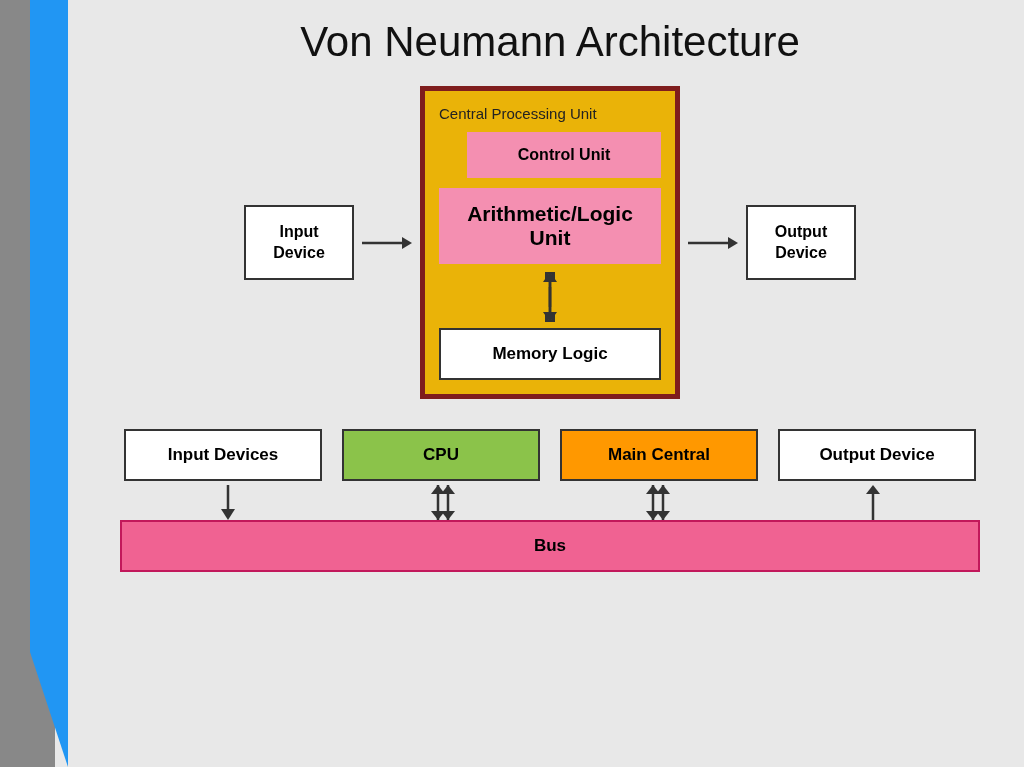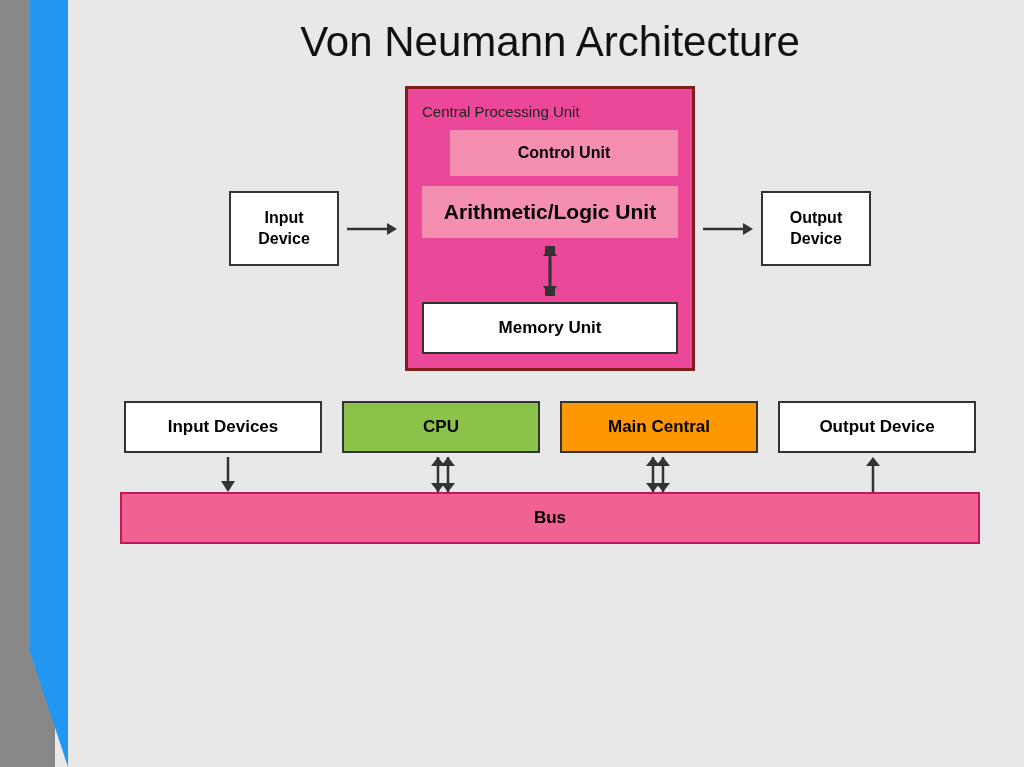--- a/index.html
+++ b/index.html
@@ -74,24 +74,24 @@
 
     .arrow-right {
       display: flex;
       align-items: center;
       margin: 0 8px;
     }
     .arrow-right svg { display: block; }
 
     
     .cpu-outer-box {
-      border: 3px solid #7f1d1d;
-      background: #ec4899;
-      padding: 14px;
-      width: 290px;
+      border: 5px solid #7f1d1d;
+      background: #eab308;
+      padding: 14px;
+      width: 260px;
     }
 
     .cpu-label {
       font-size: 15px;
       color: #222;
       margin-bottom: 10px;
       font-weight: normal;
     }
 
     .control-unit-box {
@@ -239,21 +239,21 @@
 
           <polygon points="15,50 25,50 25,40 20,50 15,40" fill="#333"></polygon>
           <line x1="20" y1="15" x2="20" y2="42" stroke="#333" stroke-width="2.5"></line>
 
           <line x1="20" y1="0" x2="20" y2="50" stroke="#333" stroke-width="2.5"></line>
           <polygon points="13,10 27,10 20,0" fill="#333"></polygon>
           <polygon points="13,40 27,40 20,50" fill="#333"></polygon>
         </svg>
       </div>
       <div class="memory-unit-box">
-        <span>Memory Unit</span>
+        <span>Memory Logic</span>
       </div>
     </div>
 
     <div class="arrow-right">
       <svg width="50" height="20" viewBox="0 0 50 20">
         <line x1="0" y1="10" x2="40" y2="10" stroke="#333" stroke-width="2.5"></line>
         <polygon points="40,4 50,10 40,16" fill="#333"></polygon>
       </svg>
     </div>
 

